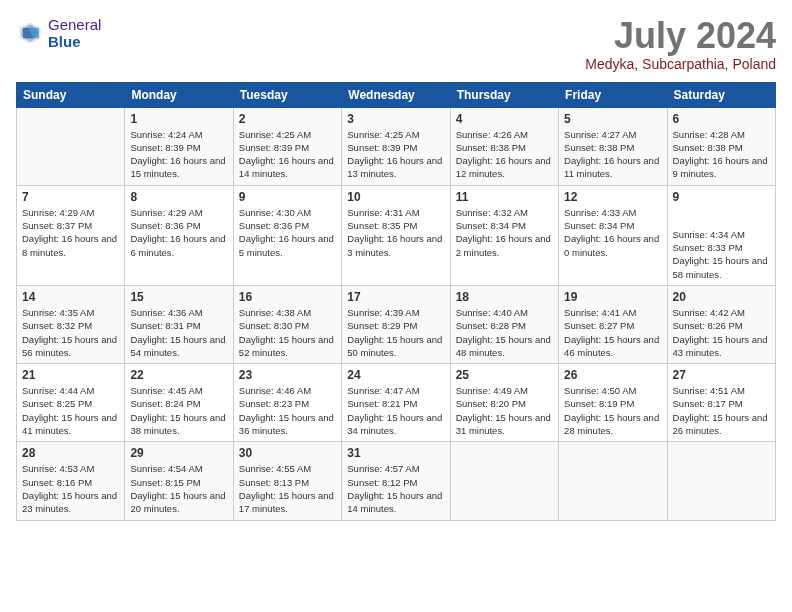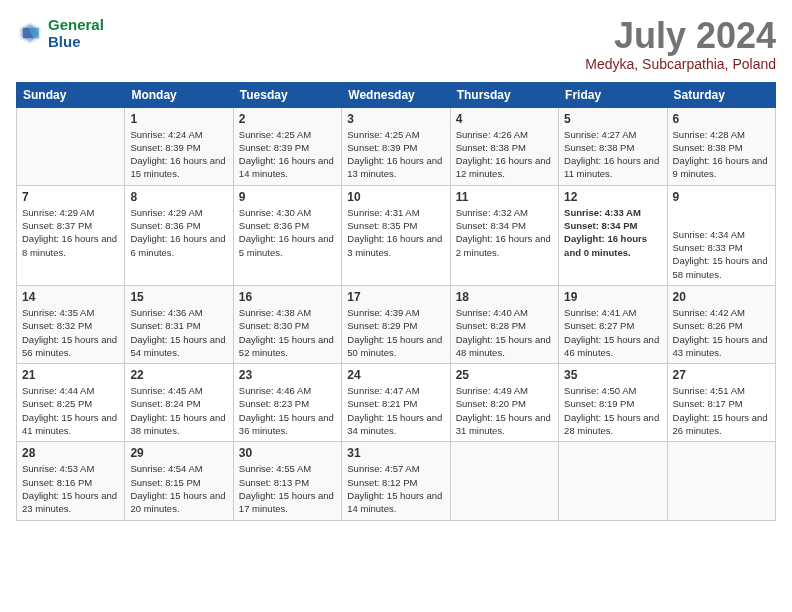--- a/index.html
+++ b/index.html
@@ -85,21 +85,21 @@
 <div class="header">
   <div class="logo">
     <svg class="logo-icon" viewBox="0 0 32 32">
       <polygon points="16,4 28,10 28,22 16,28 4,22 4,10" fill="#1a56a0" opacity="0.15"></polygon>
       <polygon points="16,6 26,12 26,20 16,26 6,20 6,12" fill="#1a56a0" opacity="0.3"></polygon>
       <polygon points="20,8 28,13 28,19 20,24 12,24 4,19 4,13 12,8" fill="none"></polygon>
       <path d="M8 10 L20 10 L26 16 L20 22 L8 22 Z" fill="#1a56a0" opacity="0.7"></path>
       <path d="M14 10 L26 10 L26 22 L20 22 Z" fill="#4a9fd0" opacity="0.8"></path>
     </svg>
     <div>
-      <div style="font-size:15px;font-weight:bold;color:#15803d;">General</div>
+      <div style="font-size:15px;font-weight:normal;color:#4c1d95;">General</div>
       <div style="font-size:15px;font-weight:bold;color:#1a56a0;">Blue</div>
     </div>
   </div>
   <div class="title-block">
     <div class="month-title">July 2024</div>
     <div class="location">Medyka, Subcarpathia, Poland</div>
   </div>
 </div>
 
 <table>
@@ -180,21 +180,21 @@
 Daylight: 16 hours and 3 minutes.</div>
         </td>
         <td>
           <span class="day-num">11</span>
           <div class="day-info" style="white-space: pre-line;">Sunrise: 4:32 AM
 Sunset: 8:34 PM
 Daylight: 16 hours and 2 minutes.</div>
         </td>
         <td>
           <span class="day-num">12</span>
-          <div class="day-info" style="white-space: pre-line; font-weight: bold;">Sunrise: 4:33 AM
+          <div class="day-info" style="white-space: pre-line;">Sunrise: 4:33 AM
 Sunset: 8:34 PM
 Daylight: 16 hours and 0 minutes.</div>
         </td>
         <td>
           <span class="day-num">9</span>
           <div class="day-info" style="white-space: pre-line; margin-top: 24px;">Sunrise: 4:34 AM
 Sunset: 8:33 PM
 Daylight: 15 hours and 58 minutes.</div>
         </td>
       </tr>
@@ -267,21 +267,21 @@
 Sunset: 8:21 PM
 Daylight: 15 hours and 34 minutes.</div>
         </td>
         <td>
           <span class="day-num">25</span>
           <div class="day-info" style="white-space: pre-line;">Sunrise: 4:49 AM
 Sunset: 8:20 PM
 Daylight: 15 hours and 31 minutes.</div>
         </td>
         <td>
-          <span class="day-num">35</span>
+          <span class="day-num">26</span>
           <div class="day-info" style="white-space: pre-line;">Sunrise: 4:50 AM
 Sunset: 8:19 PM
 Daylight: 15 hours and 28 minutes.</div>
         </td>
         <td>
           <span class="day-num">27</span>
           <div class="day-info" style="white-space: pre-line;">Sunrise: 4:51 AM
 Sunset: 8:17 PM
 Daylight: 15 hours and 26 minutes.</div>
         </td>

